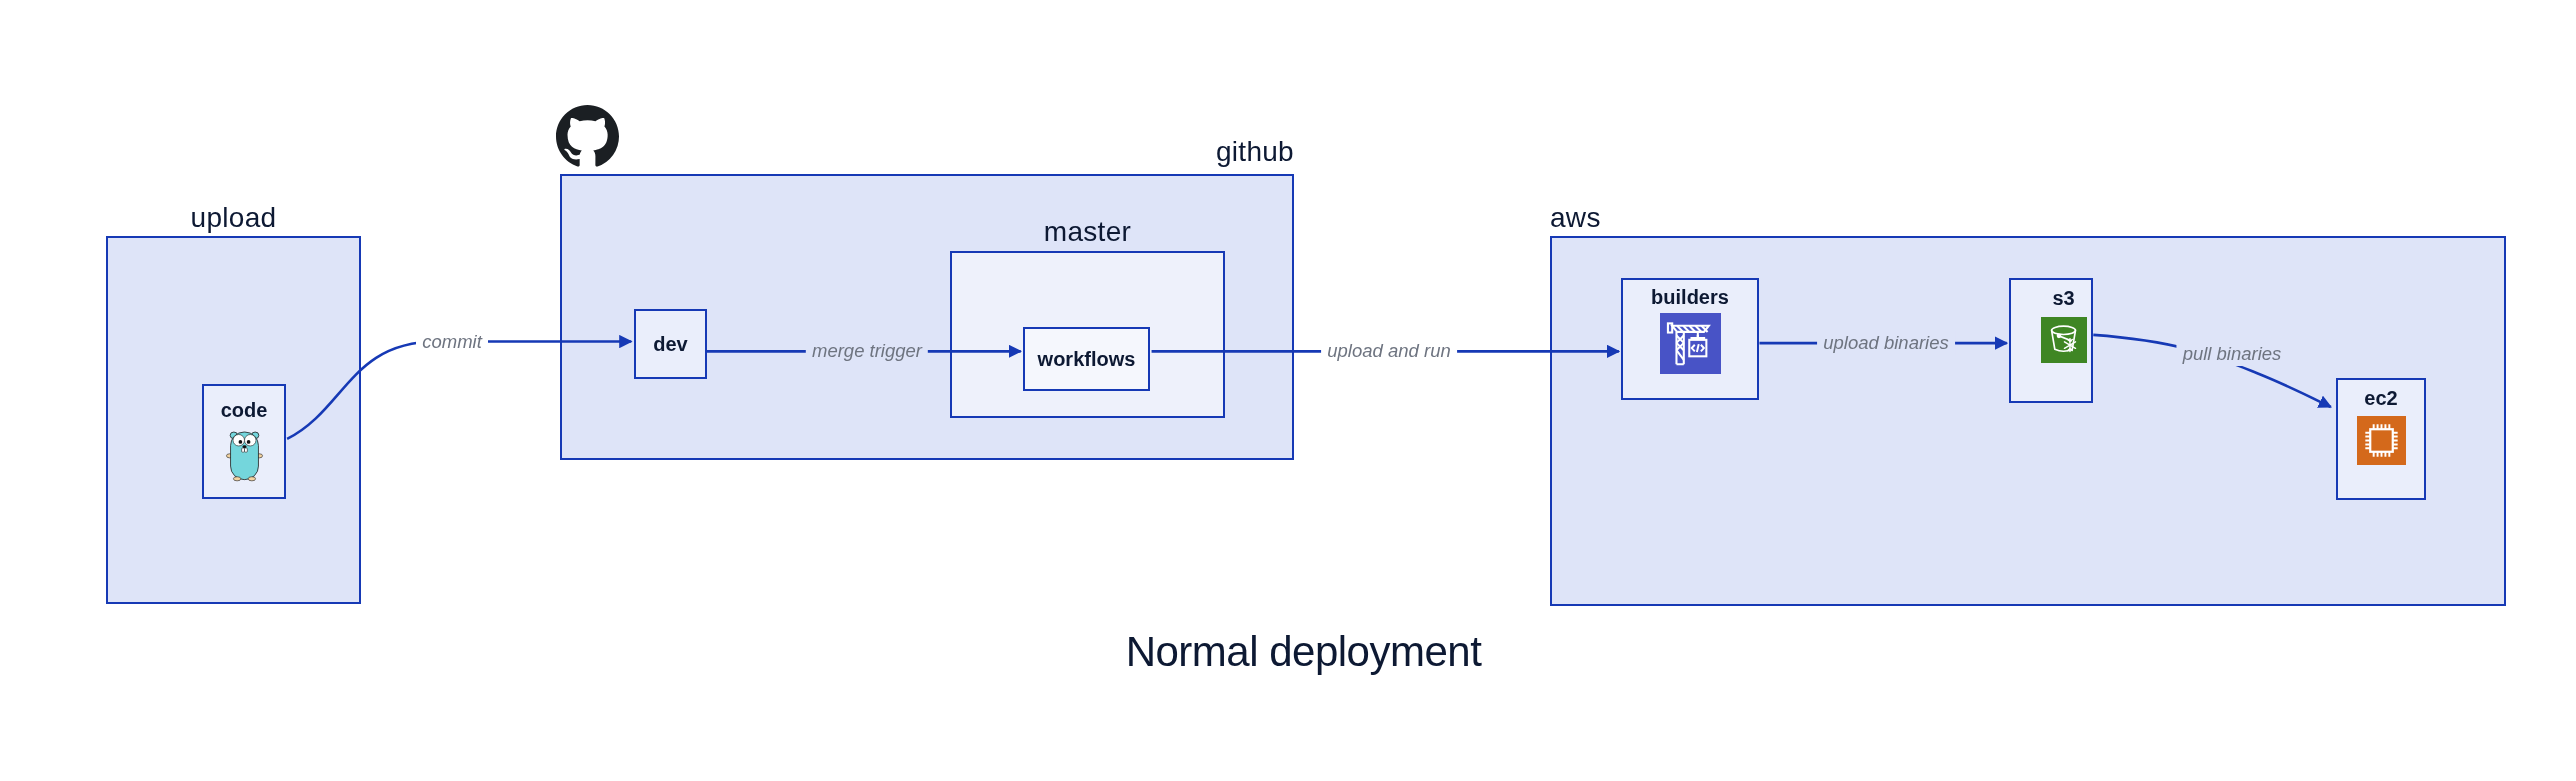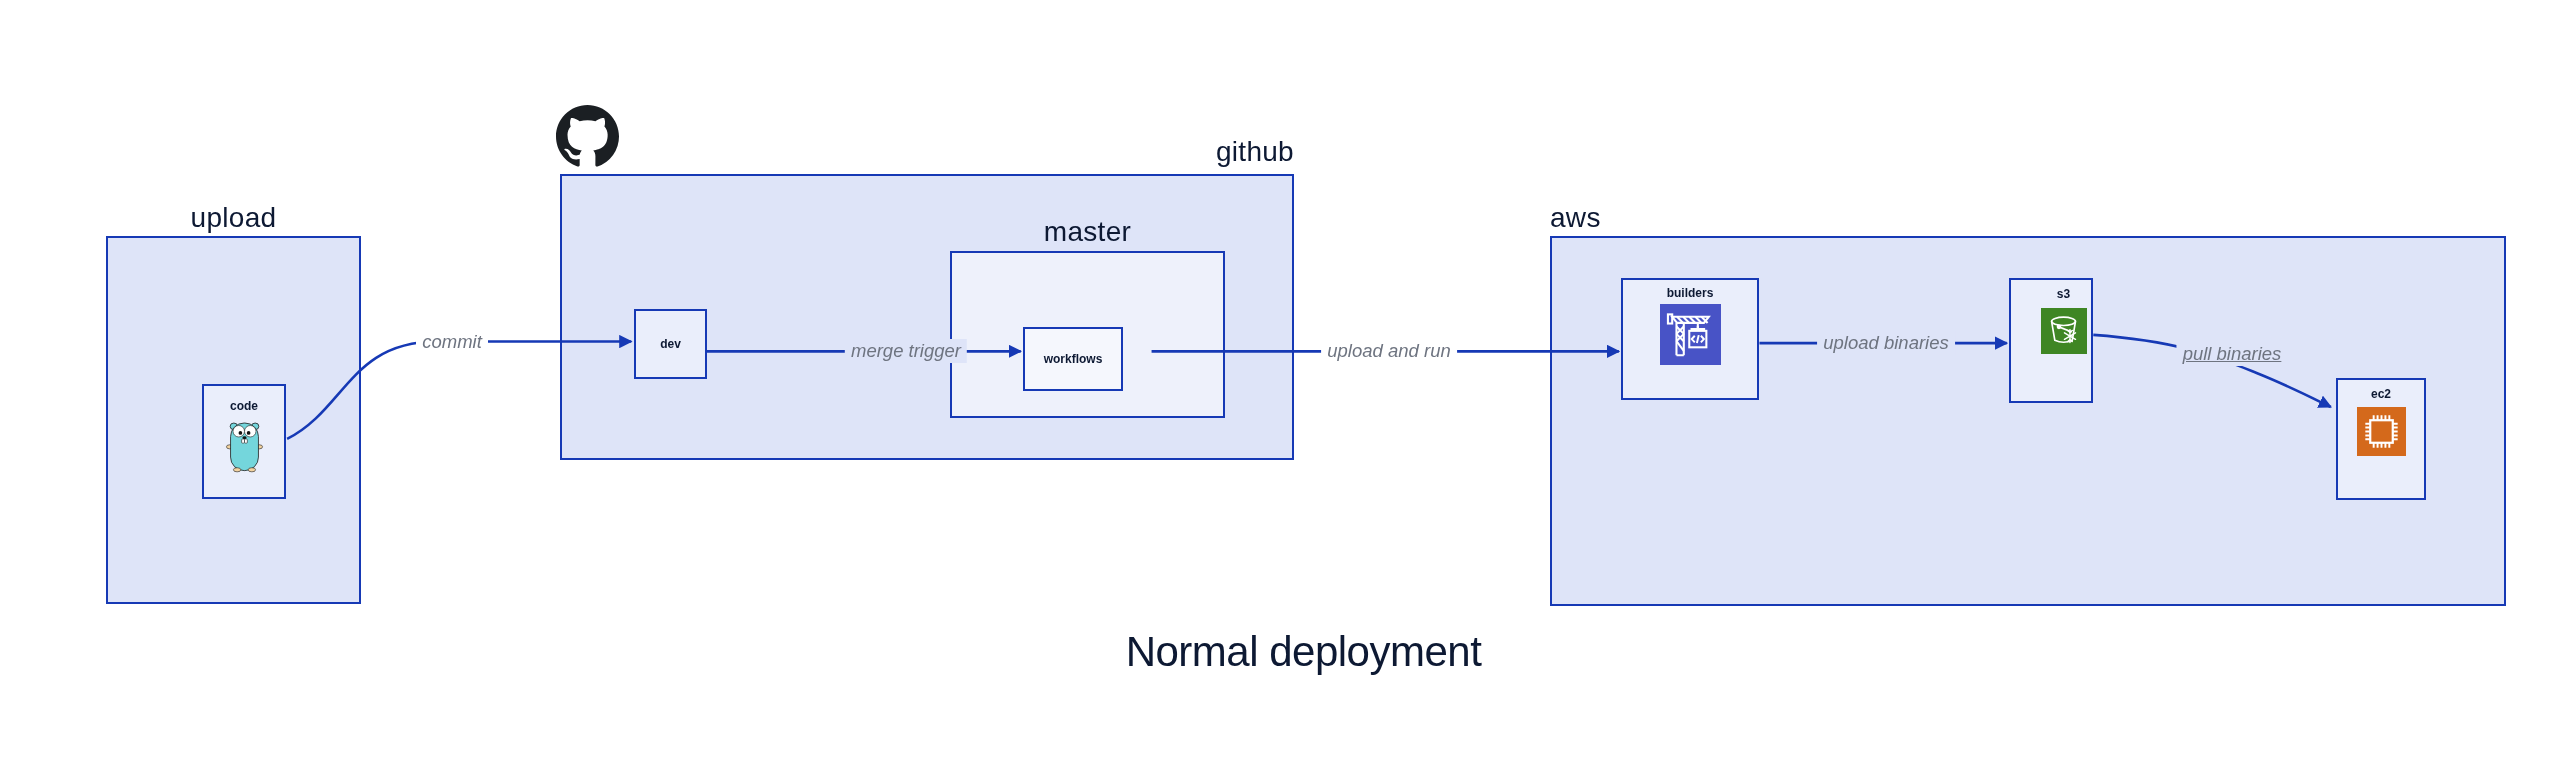--- a/index.html
+++ b/index.html
@@ -43,21 +43,21 @@
     position:absolute;
     background:var(--node-fill);
     border:2.6px solid var(--accent-blue);
     box-sizing:border-box;
     display:flex;
     flex-direction:column;
     align-items:center;
   }
   .node-label{
     font-weight:700;
-    font-size:12px;
+    font-size:20px;
     color:var(--text-dark);
     white-space:nowrap;
   }
   .edges-overlay{
     position:absolute;
     left:0;top:0;
   }
   .edges-overlay path.edge{
     fill:none;
     stroke:var(--accent-blue);
@@ -124,21 +124,21 @@
     <rect x="50" y="53" width="7" height="10" rx="2" fill="#fff" stroke="#222" stroke-width="1.5"></rect>
     <ellipse cx="32" cy="128" rx="9" ry="5" fill="var(--gopher-paw)" stroke="#222" stroke-width="1.5"></ellipse>
     <ellipse cx="68" cy="128" rx="9" ry="5" fill="var(--gopher-paw)" stroke="#222" stroke-width="1.5"></ellipse>
   </svg>
 </div>
 
 <div class="node" style="left:634px;top:309px;width:73px;height:70px;justify-content:center;">
   <span class="node-label">dev</span>
 </div>
 
-<div class="node" style="left:1023px;top:327px;width:100px;height:64px;justify-content:center;background:var(--workflows-fill);">
+<div class="node" style="left:1023px;top:327px;width:127px;height:64px;justify-content:center;background:var(--workflows-fill);">
   <span class="node-label">workflows</span>
 </div>
 
 <div class="node" style="left:1621px;top:278px;width:138px;height:122px;padding-top:6.2px;">
   <span class="node-label">builders</span>
   <svg style="margin-top:4.1px;" width="61" height="61" viewBox="0 0 100 100">
     <rect x="0" y="0" width="100" height="100" fill="var(--codebuild-purple)"></rect>
     <g stroke="#fff" stroke-width="3.4" fill="none">
       <rect x="13" y="17" width="7" height="15"></rect>
       <path d="M20 21 H80 L72 31 H28 Z"></path>
@@ -198,19 +198,19 @@
     </marker>
   </defs>
   <path class="edge" d="M 557 852 C 670 795 680 663 848 663 L 1225 663" marker-end="url(#arrowhead)"></path>
   <path class="edge" d="M 1372 682 L 1981 682" marker-end="url(#arrowhead)"></path>
   <path class="edge" d="M 2235 682 L 3142 682" marker-end="url(#arrowhead)"></path>
   <path class="edge" d="M 3415 666 L 3895 666" marker-end="url(#arrowhead)"></path>
   <path class="edge" d="M 4063 650 C 4230 662 4300 692 4380 724 C 4440 748 4475 766 4524 790" marker-end="url(#arrowhead)"></path>
 </svg>
 
 <div class="edge-label bg-white" style="left:452px;top:342px;">commit</div>
-<div class="edge-label bg-container" style="left:867px;top:351px;margin-left:39px;">merge trigger</div>
+<div class="edge-label bg-container" style="left:867px;top:351px;">merge trigger</div>
 <div class="edge-label bg-white" style="left:1389px;top:351px;">upload and run</div>
 <div class="edge-label bg-container" style="left:1886px;top:343px;">upload binaries</div>
-<div class="edge-label bg-container" style="left:2232px;top:354px;text-decoration:underline;">pull binaries</div>
+<div class="edge-label bg-container" style="left:2232px;top:354px;">pull binaries</div>
 
 <div class="diagram-title">Normal deployment</div>
 
 
 </body></html>

